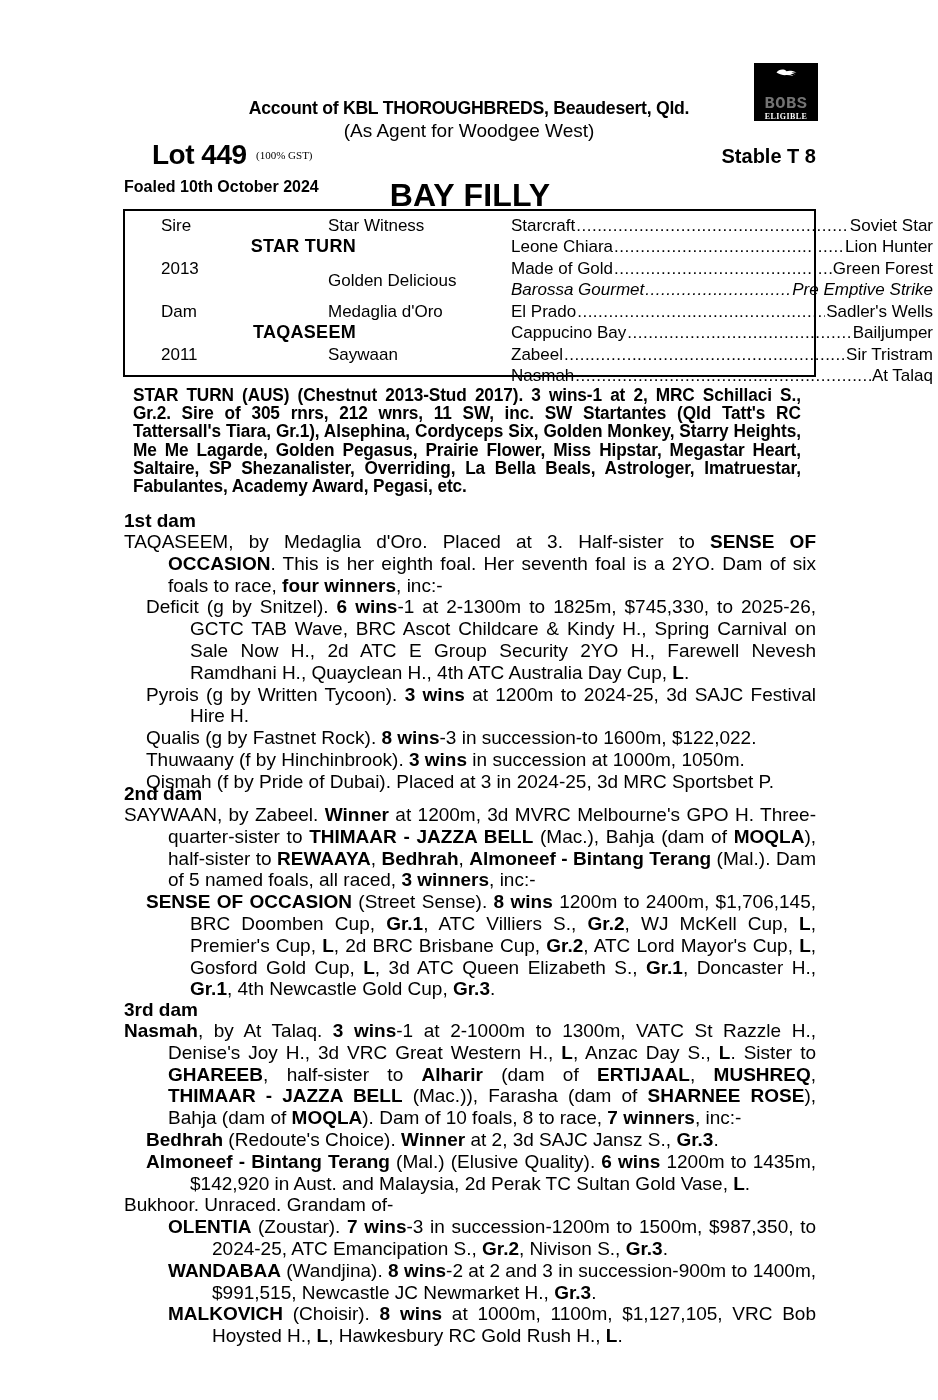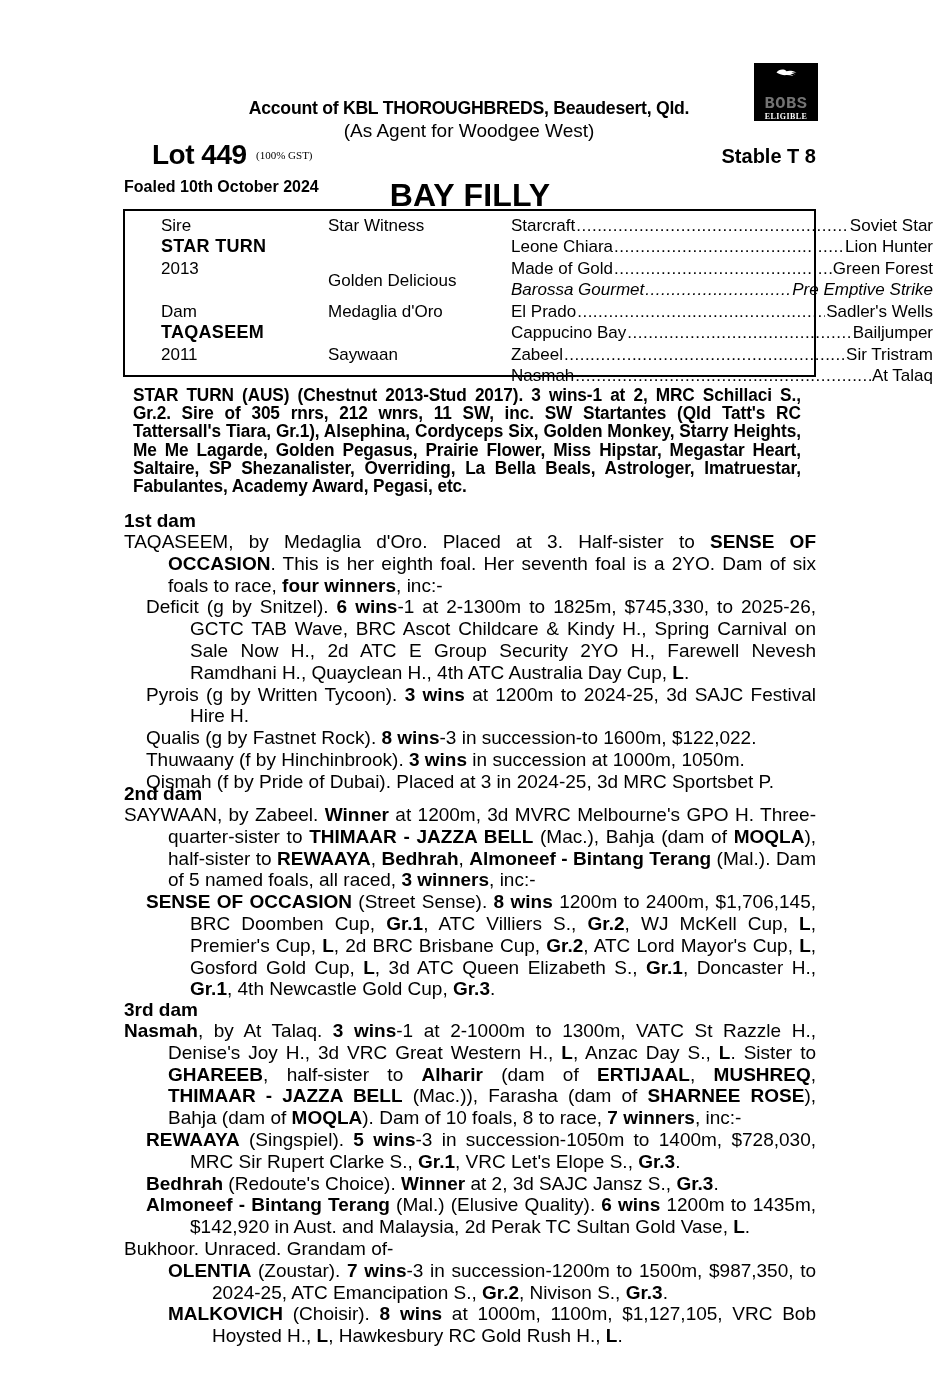--- a/index.html
+++ b/index.html
@@ -165,21 +165,21 @@
   }
   .ped-row {
     position: absolute;
     height: 21px;
     font-size: 17px;
     line-height: 21px;
     white-space: nowrap;
   }
   .col1 { left: 8px; width: 195px; margin-left: 28px; }
   .col2 { left: 203px; width: 185px; }
-  .ped-bold { font-weight: bold; font-size: 18px; letter-spacing: 0.3px;}
+  .ped-bold { font-weight: bold; font-size: 18px; letter-spacing: 0.3px; text-align: right;}
   .gp {
     position: absolute;
     left: 386px;
     width: 422px;
     height: 21px;
     font-size: 17px;
     line-height: 21px;
     display: flex;
     align-items: baseline;
     white-space: nowrap;
@@ -341,21 +341,21 @@
 
   <div class="dam-head" style="top:783px;">2nd dam</div>
   <div class="dam-body" style="top:804px;">
     <p class="p-hang0">SAYWAAN, by Zabeel. <b>Winner</b> at 1200m, 3d MVRC Melbourne's GPO H. Three-quarter-sister to <b>THIMAAR - JAZZA BELL</b> (Mac.), Bahja (dam of <b>MOQLA</b>), half-sister to <b>REWAAYA</b>, <b>Bedhrah</b>, <b>Almoneef - Bintang Terang</b> (Mal.). Dam of 5 named foals, all raced, <b>3 winners</b>, inc:-</p>
     <p class="p-hang1"><b>SENSE OF OCCASION</b> (Street Sense). <b>8 wins</b> 1200m to 2400m, $1,706,145, BRC Doomben Cup, <b>Gr.1</b>, ATC Villiers S., <b>Gr.2</b>, WJ McKell Cup, <b>L</b>, Premier's Cup, <b>L</b>, 2d BRC Brisbane Cup, <b>Gr.2</b>, ATC Lord Mayor's Cup, <b>L</b>, Gosford Gold Cup, <b>L</b>, 3d ATC Queen Elizabeth S., <b>Gr.1</b>, Doncaster H., <b>Gr.1</b>, 4th Newcastle Gold Cup, <b>Gr.3</b>.</p>
   </div>
 
   <div class="dam-head" style="top:999px;">3rd dam</div>
   <div class="dam-body" style="top:1020px;">
     <p class="p-hang0"><b>Nasmah</b>, by At Talaq. <b>3 wins</b>-1 at 2-1000m to 1300m, VATC St Razzle H., Denise's Joy H., 3d VRC Great Western H., <b>L</b>, Anzac Day S., <b>L</b>. Sister to <b>GHAREEB</b>, half-sister to <b>Alharir</b> (dam of <b>ERTIJAAL</b>, <b>MUSHREQ</b>, <b>THIMAAR - JAZZA BELL</b> (Mac.)), Farasha (dam of <b>SHARNEE ROSE</b>), Bahja (dam of <b>MOQLA</b>). Dam of 10 foals, 8 to race, <b>7 winners</b>, inc:-</p>
-    <p class="p-hang1"><b>REWAAYA</b> (Singspiel). <b>5 wins</b>-3 in succession-1050m to 1400m, $728,030, MRC Sir Rupert Clarke S., <b>Gr.1</b>, VRC Let's Elope S., <b>Gr.3</b>.</p>
     <p class="p-hang1 nj"><b>Bedhrah</b> (Redoute's Choice). <b>Winner</b> at 2, 3d SAJC Jansz S., <b>Gr.3</b>.</p>
     <p class="p-hang1"><b>Almoneef - Bintang Terang</b> (Mal.) (Elusive Quality). <b>6 wins</b> 1200m to 1435m, $142,920 in Aust. and Malaysia, 2d Perak TC Sultan Gold Vase, <b>L</b>.</p>
     <p class="p-hang0 nj">Bukhoor. Unraced. Grandam of-</p>
     <p class="p-hang2"><b>OLENTIA</b> (Zoustar). <b>7 wins</b>-3 in succession-1200m to 1500m, $987,350, to 2024-25, ATC Emancipation S., <b>Gr.2</b>, Nivison S., <b>Gr.3</b>.</p>
+    <p class="p-hang2"><b>WANDABAA</b> (Wandjina). <b>8 wins</b>-2 at 2 and 3 in succession-900m to 1400m, $991,515, Newcastle JC Newmarket H., <b>Gr.3</b>.</p>
     <p class="p-hang2"><b>MALKOVICH</b> (Choisir). <b>8 wins</b> at 1000m, 1100m, $1,127,105, VRC Bob Hoysted H., <b>L</b>, Hawkesbury RC Gold Rush H., <b>L</b>.</p>
   </div>
 
 </div>
 
 </body></html>

